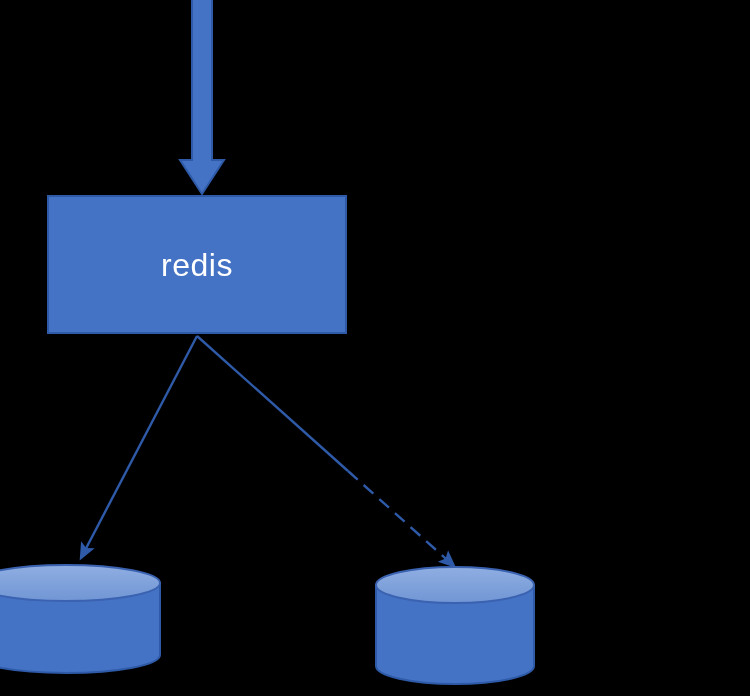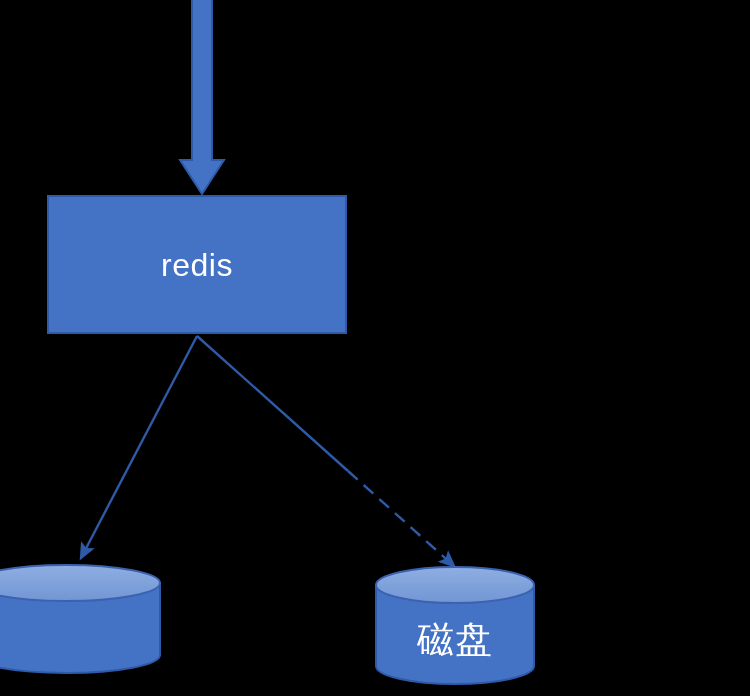--- a/index.html
+++ b/index.html
@@ -105,15 +105,14 @@
       <path d="M376,585 L376,666 A79,18 0 0 0 534,666 L534,585 Z" fill="#4472C4" stroke="#2E5AA8" stroke-width="2"></path>
 
       <ellipse cx="455" cy="585" rx="79" ry="18" fill="url(#cyl-top-grad)" stroke="#3A62B0" stroke-width="2"></ellipse>
     </g>
 
   </svg>
 
   <div class="node-label" id="redis-label">redis</div>
 
 
-  <div class="node-label" id="disk-label">磁盘</div>
 
 </div>
 
 </body></html>

